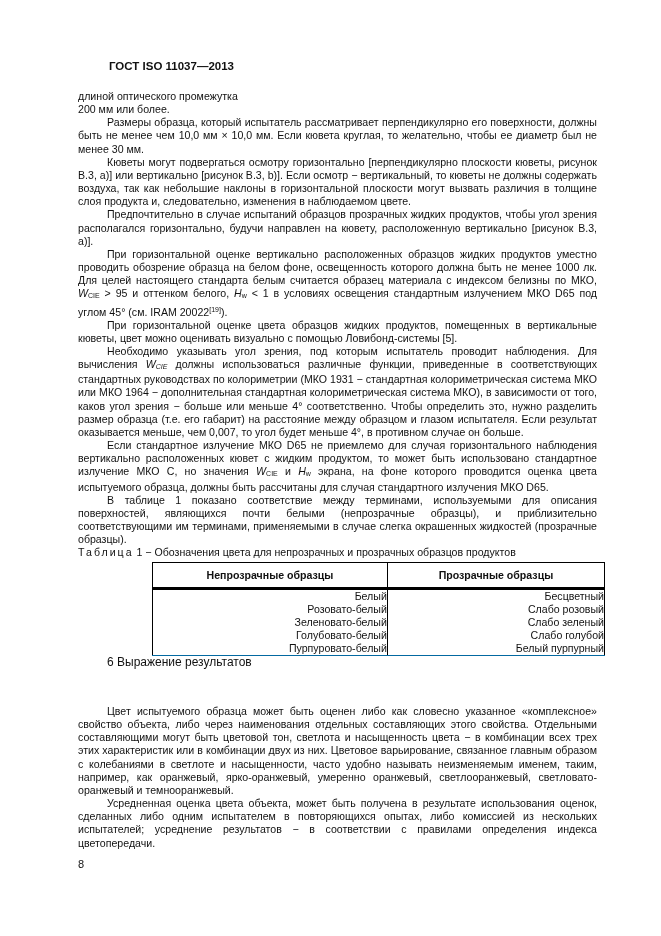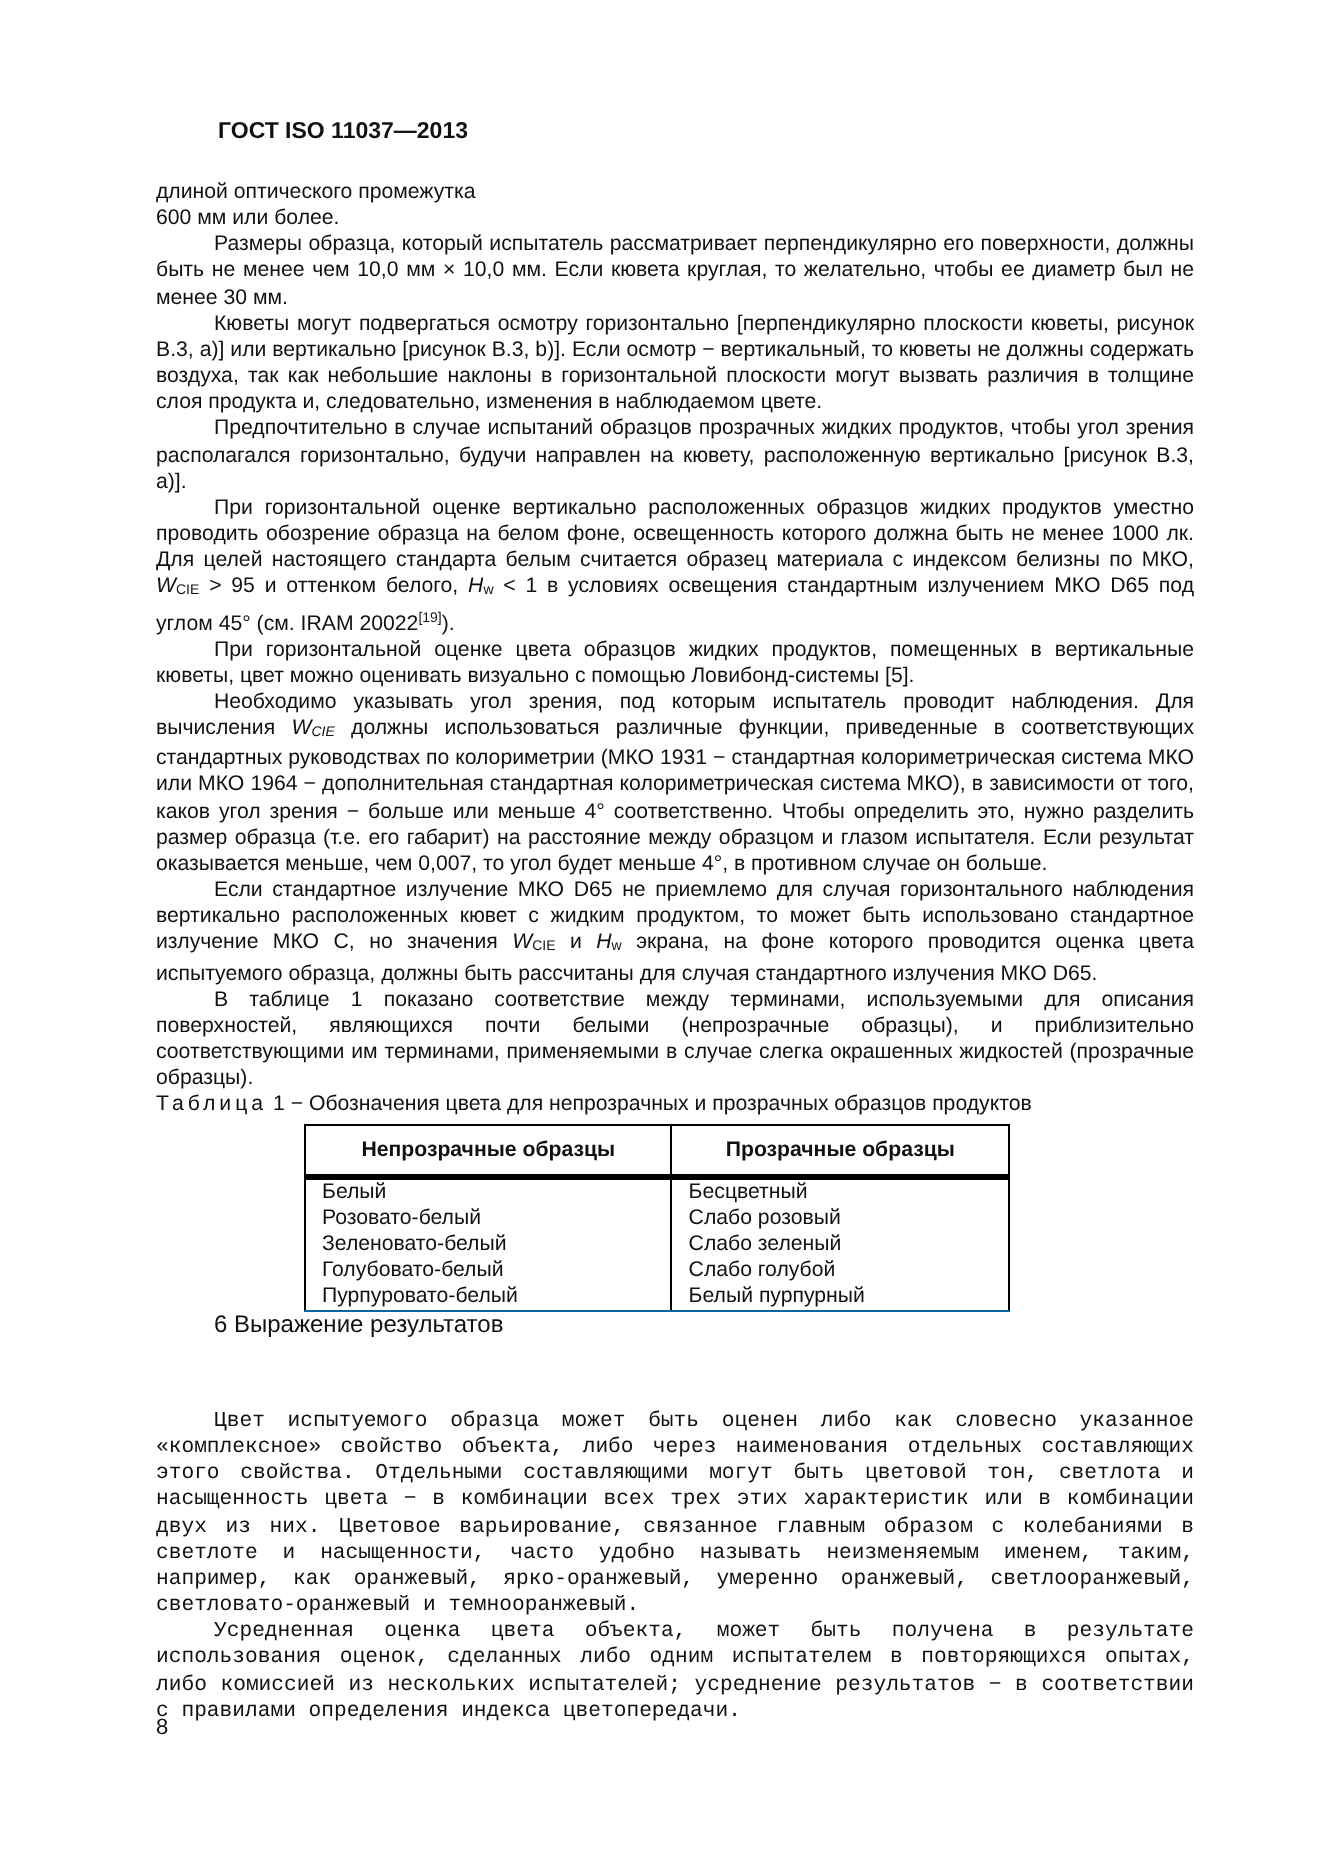--- a/index.html
+++ b/index.html
@@ -9,41 +9,41 @@
   .header { position:absolute; top:60px; left:0; font-weight:bold; font-size:11.5px;padding-left:31px; }
   .body { position:absolute; top:90px; left:0; width:519px; font-size:10.6px; line-height:13.15px; }
   .body p { margin:0; text-align:justify; }
   .body p.ind { text-indent:29px; }
   .body p.left { text-align:left; }
   .sub { font-size:7px; vertical-align:-1px; }
   .sup { font-size:7px; vertical-align:4px; }
   .it { font-style:italic; }
   .caption { margin:0; text-align:left; }
   .caption .sp { letter-spacing:2px; }
-  table.t1 { position:absolute; left:74px; top:562px; width:353px; border-collapse:collapse;
+  table.t1 { position:absolute; left:74px; top:562px; width:453px; border-collapse:collapse;
              font-size:10.6px; line-height:13px; }
   table.t1 th { font-weight:bold; height:22px; border:1px solid #000; border-bottom:3px solid #000; text-align:center; }
-  table.t1 td { border-left:1px solid #000; border-right:1px solid #000; padding:0 0 0 8px; text-align:left; }
+  table.t1 td { border-left:1px solid #000; border-right:1px solid #000; padding:0 0 0 8px; text-align:right; }
   table.t1 tr:last-child td { border-bottom:1px solid #0369a1;margin-top:48px; }
   table.t1 col.c1 { width:199px; } table.t1 col.c2 { width:184px; }
   .h2 { position:absolute; top:655px; left:29px; font-weight:normal; font-size:12px; }
   .body2 { position:absolute; top:705px; left:0; width:519px; font-size:10.6px; line-height:13.15px; }
   .body2 p { margin:0; text-align:justify; }
-  .body2 p.ind { text-indent:29px;font-family:Liberation Mono, monospace; }
+  .body2 p.ind { text-indent:29px; }
   .pagenum { position:absolute; top:858px; left:0; font-size:11px; }
 </style>
 </head>
 <body>
 
 <div class="page">
   <div class="header">ГОСТ ISO 11037—2013</div>
 
   <div class="body">
     <p class="left">длиной оптического промежутка</p>
-    <p class="left">600 мм или более.</p>
+    <p class="left">200 мм или более.</p>
     <p class="ind">Размеры образца, который испытатель рассматривает перпендикулярно его поверхности, должны быть не менее чем 10,0 мм × 10,0 мм. Если кювета круглая, то желательно, чтобы ее диаметр был не менее 30 мм.</p>
     <p class="ind">Кюветы могут подвергаться осмотру горизонтально [перпендикулярно плоскости кюветы, рисунок В.3, а)] или вертикально [рисунок В.3, b)]. Если осмотр − вертикальный, то кюветы не должны содержать воздуха, так как небольшие наклоны в горизонтальной плоскости могут вызвать различия в толщине слоя продукта и, следовательно, изменения в наблюдаемом цвете.</p>
     <p class="ind">Предпочтительно в случае испытаний образцов прозрачных жидких продуктов, чтобы угол зрения располагался горизонтально, будучи направлен на кювету, расположенную вертикально [рисунок В.3, а)].</p>
     <p class="ind"><span>При горизонтальной оценке вертикально расположенных образцов жидких продуктов уместно проводить обозрение образца на белом фоне, освещенность которого должна быть не менее 1000 лк. Для целей настоящего стандарта белым считается образец материала с индексом белизны по МКО,</span>
       <span class="it">W</span><span class="sub">CIE</span><span> &gt; 95 и оттенком белого, </span><span class="it">H</span><span class="sub">w</span><span> &lt; 1 в условиях освещения стандартным излучением МКО D65 под углом 45° (см. IRAM 20022</span><span class="sup">[19]</span><span>).</span></p>
     <p class="ind">При горизонтальной оценке цвета образцов жидких продуктов, помещенных в вертикальные кюветы, цвет можно оценивать визуально с помощью Ловибонд-системы [5].</p>
     <p class="ind"><span>Необходимо указывать угол зрения, под которым испытатель проводит наблюдения. Для вычисления </span><span class="it">W</span><span class="sub it">CIE</span><span> должны использоваться различные функции, приведенные в соответствующих стандартных руководствах по колориметрии (МКО 1931 − стандартная колориметрическая система МКО или МКО 1964 − дополнительная стандартная колориметрическая система МКО), в зависимости от того, каков угол зрения − больше или меньше 4° соответственно. Чтобы определить это, нужно разделить размер образца (т.е. его габарит) на расстояние между образцом и глазом испытателя. Если результат оказывается меньше, чем 0,007, то угол будет меньше 4°, в противном случае он больше.</span></p>
     <p class="ind"><span>Если стандартное излучение МКО D65 не приемлемо для случая горизонтального наблюдения вертикально расположенных кювет с жидким продуктом, то может быть использовано стандартное излучение МКО С, но значения </span><span class="it">W</span><span class="sub">CIE</span><span> и </span><span class="it">H</span><span class="sub">w</span><span> экрана, на фоне которого проводится оценка цвета испытуемого образца, должны быть рассчитаны для случая стандартного излучения МКО D65.</span></p>
     <p class="ind">В таблице 1 показано соответствие между терминами, используемыми для описания поверхностей, являющихся почти белыми (непрозрачные образцы), и приблизительно соответствующими им терминами, применяемыми в случае слегка окрашенных жидкостей (прозрачные образцы).</p>
     <p class="caption"><span class="sp">Таблица</span> <span>1</span><span> − Обозначения цвета для непрозрачных и прозрачных образцов продуктов</span></p>

